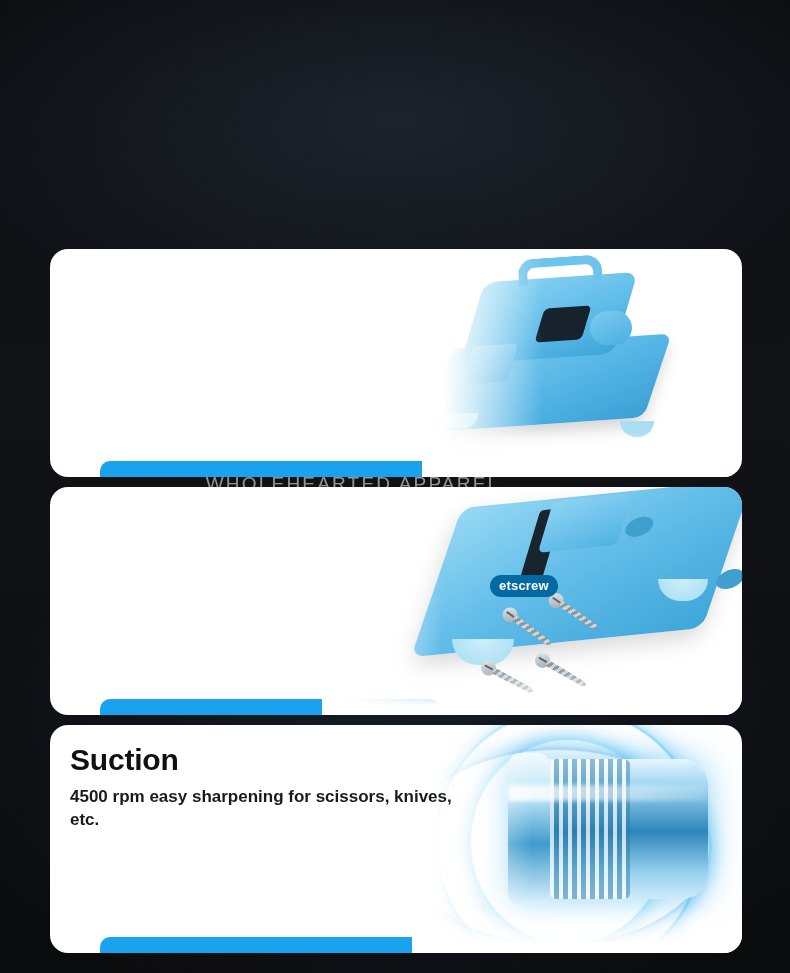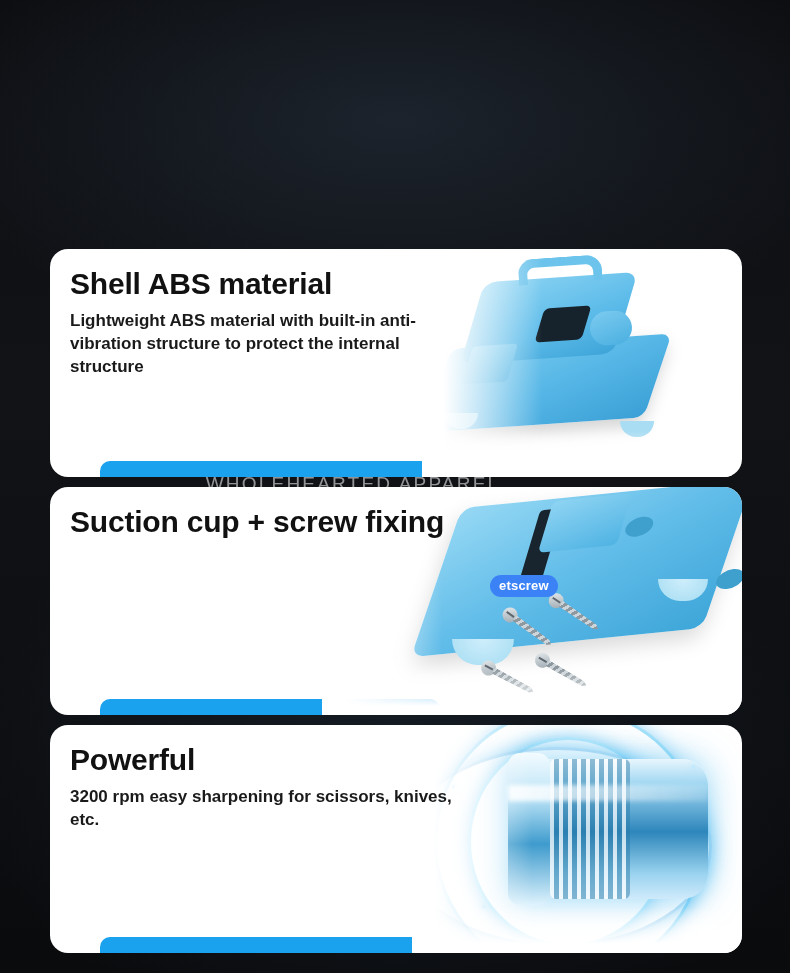--- a/index.html
+++ b/index.html
@@ -272,21 +272,21 @@
     clip-path: polygon(0 0, 92% 12%, 100% 50%, 92% 88%, 0 100%);
   }
   .s1 { left: 182px; top: 118px; transform: rotate(36deg); }
   .s2 { left: 228px; top: 104px; transform: rotate(34deg); }
   .s3 { left: 160px; top: 172px; transform: rotate(28deg); }
   .s4 { left: 214px; top: 164px; transform: rotate(30deg); }
 
   .screw-label {
     position: absolute;
     left: 168px; top: 88px;
-    background: #3b82f6;
+    background: #0369a1;
     color: #ffffff;
     font-size: 13px;
     font-weight: bold;
     padding: 3px 9px 4px 9px;
     border-radius: 11px;
     letter-spacing: 0.2px;
     text-align: right;
   }
 
   
@@ -372,24 +372,20 @@
           <div class="dev-base"></div>
           <div class="dev-body"></div>
           <div class="dev-handle"></div>
           <div class="dev-block"></div>
           <div class="dev-slot"></div>
           <div class="dev-knob"></div>
           <div class="dev-cup c1"></div>
           <div class="dev-cup c2"></div>
           <div class="art-fade-left"></div>
           <div class="art-fade-bottom"></div>
-        </div>
-        <div class="card-text">
-          <div class="card-title">Shell ABS material</div>
-          <div class="card-desc">Lightweight ABS material with built-in anti-vibration structure to protect the internal structure</div>
         </div>
         <div class="card-bluebar"></div>
       </div>
     </div>
 
     <div class="card card-2">
       <div class="card-inner">
         <div class="art art2">
           <div class="plate">
             <div class="plate-hole h1"></div>
@@ -413,21 +409,20 @@
             </div>
           <div class="screw s4">
               <span class="head"></span>
               <span class="shaft"></span>
             </div>
           <div class="screw-label">etscrew</div>
           <div class="art-fade-left"></div>
           <div class="art-fade-bottom"></div>
         </div>
         <div class="card-text">
-          <div class="card-title">Suction cup + screw fixing</div>
         </div>
         <div class="card-bluebar"></div>
       </div>
     </div>
 
     <div class="card card-3">
       <div class="card-inner">
         <div class="art art3">
           <div class="glow-ring gr1"></div>
           <div class="glow-ring gr2"></div>
@@ -436,22 +431,22 @@
           <div class="motor-fins"></div>
           <div class="motor-cap"></div>
           <div class="motor-shine"></div>
           <div class="spark" style="left:40px; top:60px;"></div>
           <div class="spark" style="left:70px; top:180px;"></div>
           <div class="spark" style="left:280px; top:40px;"></div>
           <div class="art-fade-left"></div>
           <div class="art-fade-bottom"></div>
         </div>
         <div class="card-text">
-          <div class="card-title">Powerful</div>
-          <div class="card-desc">3200 rpm easy sharpening for scissors, knives, etc.</div>
+          <div class="card-title">Suction</div>
+          <div class="card-desc">4500 rpm easy sharpening for scissors, knives, etc.</div>
         </div>
         <div class="card-bluebar"></div>
       </div>
     </div>
 
   </div>
 
   <div class="watermark">WHOLEHEARTED APPAREL</div>
 
 </div>

